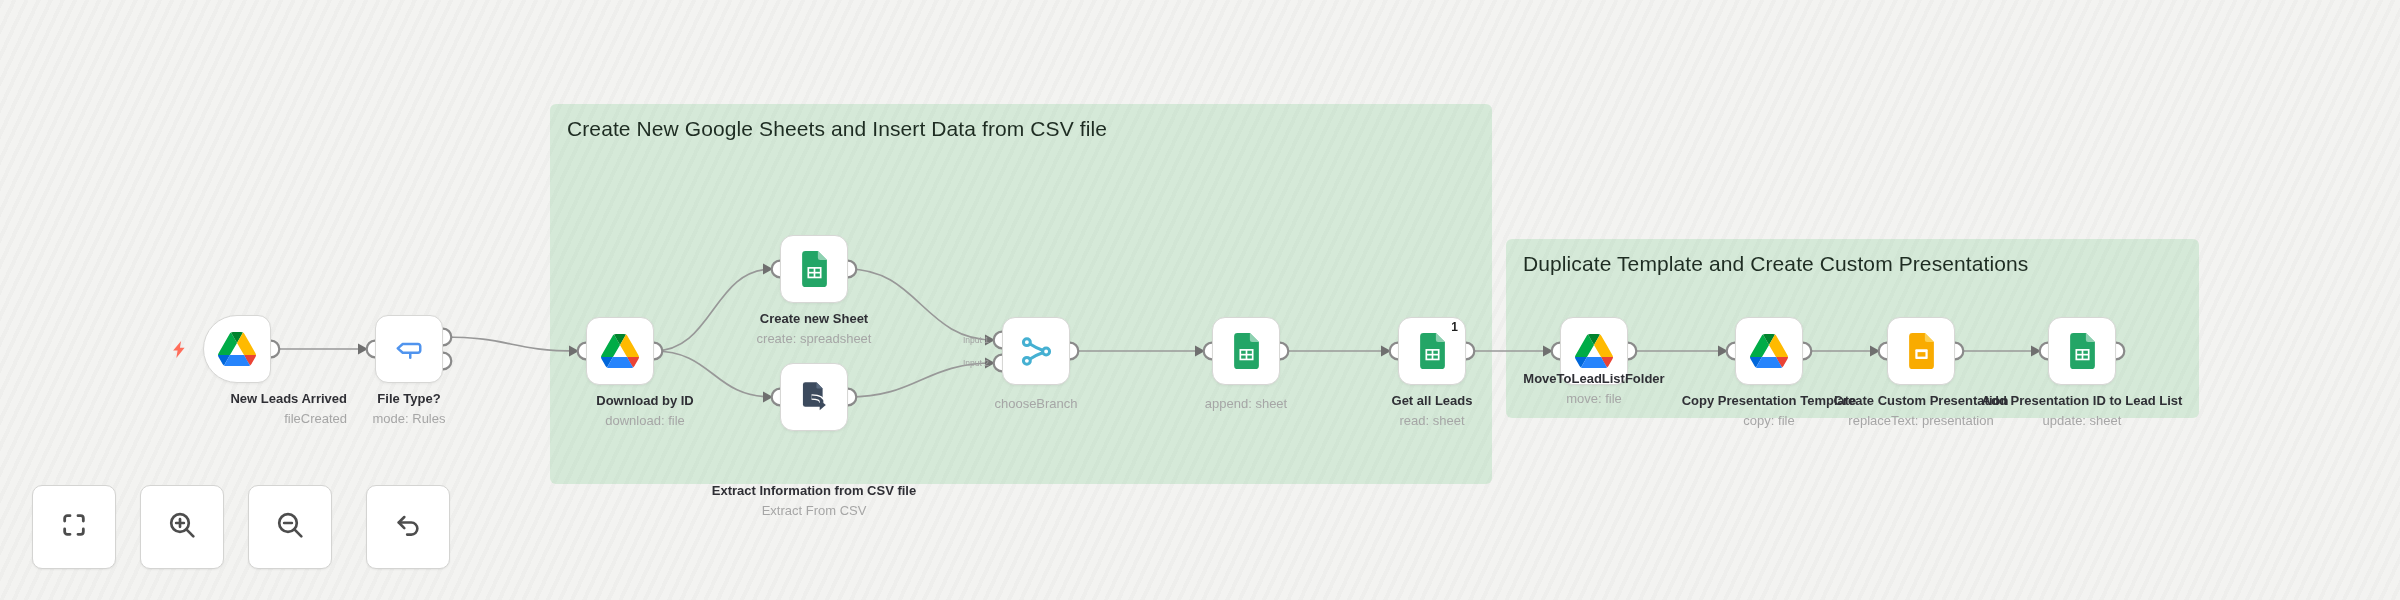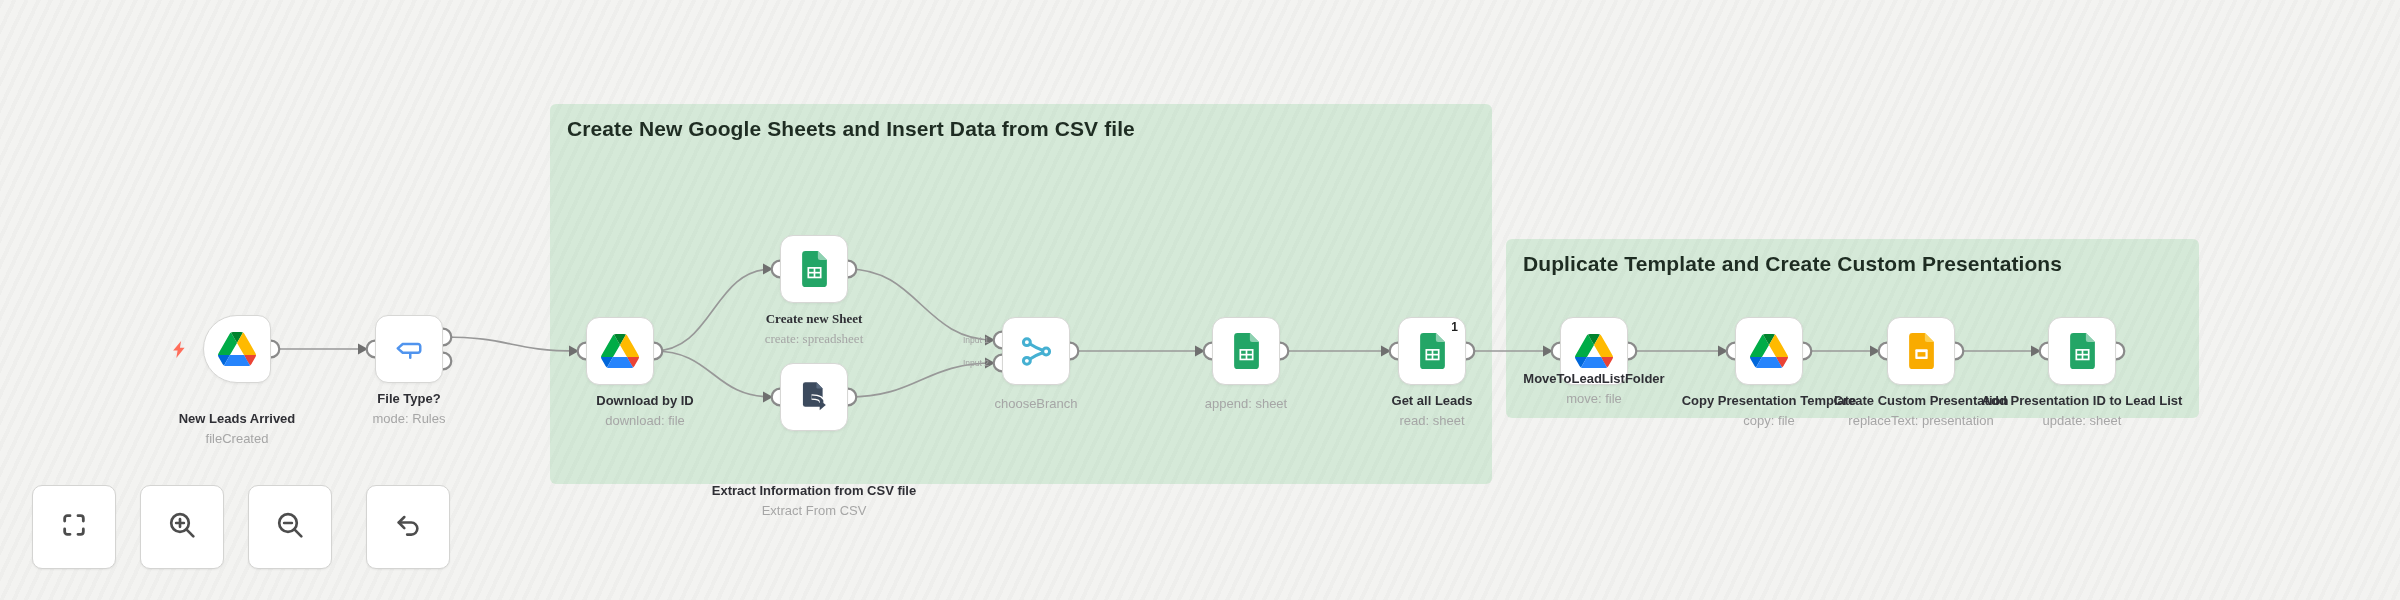--- a/index.html
+++ b/index.html
@@ -11,21 +11,21 @@
   #screen{
     position:relative;width:2400px;height:600px;
     background-color:#f3f3f1;
     background-image:repeating-linear-gradient(115deg, rgba(0,0,0,0.018) 0 4px, rgba(255,255,255,0.02) 4px 11px);
   }
   .group{
     position:absolute;border-radius:6px;z-index:0;
     background:rgba(134,207,146,0.27);
   }
   .group-title{
-    padding:13px 17px 0 17px;font-size:21px;font-weight:700;color:#1e2c22;letter-spacing:.1px;
+    padding:13px 17px 0 17px;font-size:21px;font-weight:400;color:#1e2c22;letter-spacing:.1px;
   }
   #edge-layer{position:absolute;left:0;top:0;z-index:1;}
   .node{
     position:absolute;width:68px;height:68px;background:#ffffff;
     border:1.6px solid #d7d7d5;border-radius:13px;box-sizing:border-box;
     display:flex;align-items:center;justify-content:center;
     box-shadow:0 1px 3px rgba(0,0,0,0.05);z-index:2;cursor:pointer;
   }
   .node.trigger{border-radius:34px 13px 13px 34px;}
   .node .icon{display:flex;align-items:center;justify-content:center;}
@@ -123,21 +123,21 @@
             <path fill="#0066da" d="m6.6 66.85 3.85 6.65c.8 1.4 1.95 2.5 3.3 3.3l13.75-23.8h-27.5c0 1.55.4 3.1 1.2 4.5z"></path>
             <path fill="#00ac47" d="m43.65 25-13.75-23.8c-1.35.8-2.5 1.9-3.3 3.3l-25.4 44a9.06 9.06 0 0 0-1.2 4.5h27.5z"></path>
             <path fill="#ea4335" d="m73.55 76.8c1.35-.8 2.5-1.9 3.3-3.3l1.6-2.75 7.65-13.25c.8-1.4 1.2-2.95 1.2-4.5h-27.502l5.852 11.5z"></path>
             <path fill="#00832d" d="m43.65 25 13.75-23.8c-1.35-.8-2.9-1.2-4.5-1.2h-18.5c-1.6 0-3.15.45-4.5 1.2z"></path>
             <path fill="#2684fc" d="m59.8 53h-32.3l-13.75 23.8c1.35.8 2.9 1.2 4.5 1.2h50.8c1.6 0 3.15-.45 4.5-1.2z"></path>
             <path fill="#ffba00" d="m73.4 26.5-12.7-22c-.8-1.4-1.95-2.5-3.3-3.3l-13.75 23.8 16.15 28h27.45c0-1.55-.4-3.1-1.2-4.5z"></path>
           </svg>
         </span>
 
   </div>
-      <div class="node-labels" style="left: 127px; top: 411px;">
+      <div class="node-labels" style="left: 127px; top: 391px; text-align: right;">
     <div class="node-title">New Leads Arrived</div>
     <div class="node-sub">fileCreated</div>
   </div>
       <span class="trigger-bolt" style="left: 173px; top: 341px;"><svg width="13" height="17" viewBox="0 0 12 16">
           <path fill="#ff6d5a" d="M7.5 0 0 9h4.2L3 16l7.8-9.6H6.4z"></path>
         </svg></span>
       <div class="node" style="left: 375px; top: 315px;">
     <span class="icon">
           <svg width="34" height="30" viewBox="0 0 26 24">
             <g fill="none" stroke="#5094ee" stroke-width="2" stroke-linejoin="round" stroke-linecap="round">
@@ -176,21 +176,21 @@
             <path fill="#8ed1b1" d="M30 0l16 16H34a4 4 0 0 1-4-4z"></path>
             <g stroke="#fff" stroke-width="3" fill="none">
               <rect x="13" y="30" width="22" height="17"></rect>
               <line x1="13" y1="38.5" x2="35" y2="38.5"></line>
               <line x1="24" y1="30" x2="24" y2="47"></line>
             </g>
           </svg>
         </span>
 
   </div>
-      <div class="node-labels" style="left: 704px; top: 311px; font-family: Liberation Serif, serif;">
+      <div class="node-labels" style="left: 704px; top: 311px;">
     <div class="node-title">Create new Sheet</div>
     <div class="node-sub">create: spreadsheet</div>
   </div>
       <div class="node" style="left: 780px; top: 363px;">
     <span class="icon">
           <svg width="32" height="32" viewBox="0 0 26 26">
             <path fill="#3c4a5d" d="M6 1h9l5 5v13a2 2 0 0 1-2 2H6a2 2 0 0 1-2-2V3a2 2 0 0 1 2-2z"></path>
             <path fill="#5a6a80" d="M15 1l5 5h-4a1 1 0 0 1-1-1z"></path>
             <path d="M11 13c5.5 0 8.5 1.2 8.5 4.6" fill="none" stroke="#fff" stroke-width="4.6"></path>
             <path d="M11 13c5.5 0 8.5 1.2 8.5 4.6" fill="none" stroke="#3c4a5d" stroke-width="2.4"></path>

